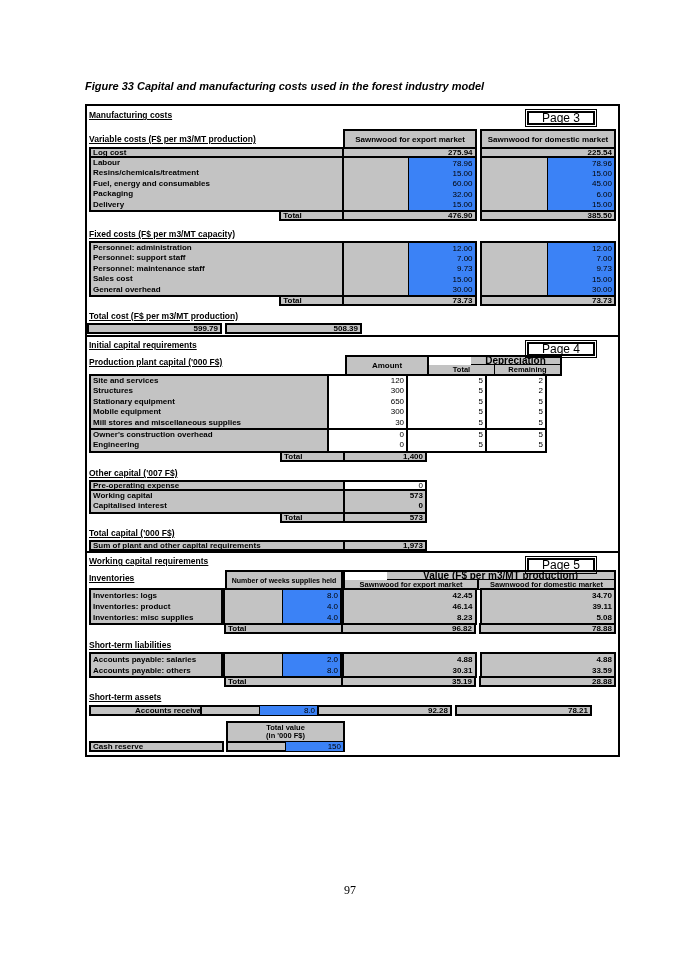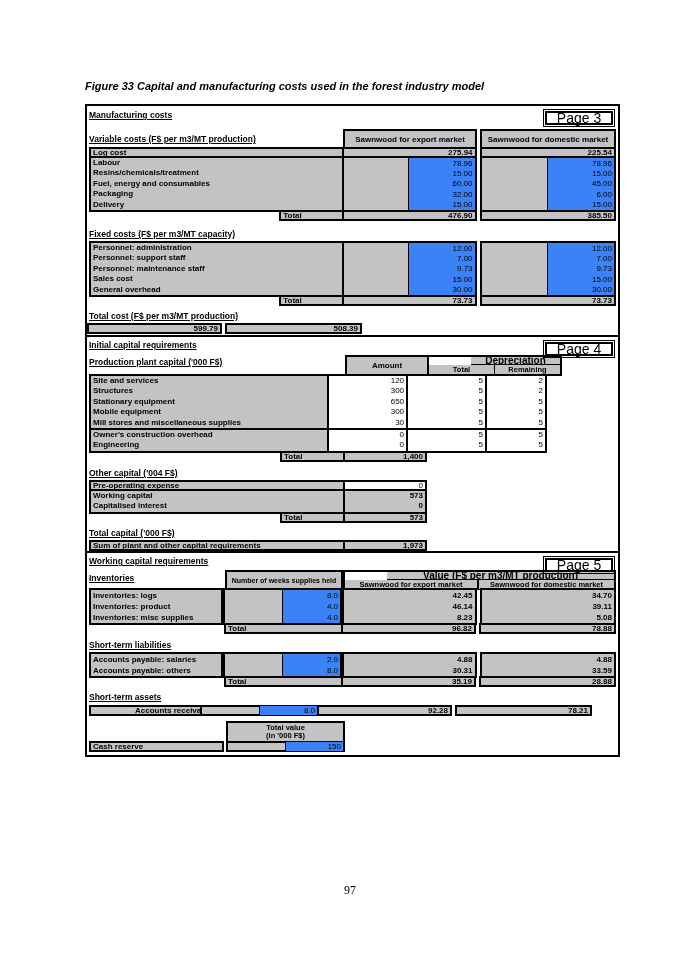--- a/index.html
+++ b/index.html
@@ -4,21 +4,21 @@
 <style>
   * { margin:0; padding:0; box-sizing:border-box; }
   html,body { background:#fff; }
   body { width:700px; height:960px; position:relative; font-family:"Liberation Sans", sans-serif; color:#000; }
   .fig-title { position:absolute; left:85px; top:80px; font-size:11px; font-weight:bold; font-style:italic; white-space:nowrap; }
   .figure { position:absolute; left:85px; top:104px; width:535px; }
   .sec { border:2px solid #000; position:relative; background:#fff; padding:0 2px; }
   .sec + .sec { margin-top:-2px; }
   .sec1 { height:233px; } .sec2 { height:218px; } .sec3 { height:206px; }
   .shead { font-size:8.5px; font-weight:bold; text-decoration:underline; line-height:10px; white-space:nowrap; }
-  .pageref { position:absolute; top:5px; right:5px; width:68px; height:14px; border:2px solid #000; outline:1px solid #000; outline-offset:1px; font-size:14px; line-height:10px; text-align:center; background:#fff; }
+  .pageref { position:absolute; top:5px; right:23px; width:68px; height:14px; border:2px solid #000; outline:1px solid #000; outline-offset:1px; font-size:12px; line-height:10px; text-align:center; background:#fff; }
   .g { background:#c3c3c3; }
   .row { display:flex; }
   .sr { display:flex; height:11px; }
   .bx { border:2px solid #000; display:flex; align-items:center; font-size:8px; }
   .lblc { padding-left:2px; font-weight:bold; white-space:nowrap; overflow:hidden; }
   .num { justify-content:flex-end; padding-right:2px; }
   .b { font-weight:bold; }
   .hc { justify-content:center; font-weight:bold; text-align:center; }
   .ml-2 { margin-left:-2px; }
   .ml2 { margin-left:2px; }
@@ -278,21 +278,21 @@
         <div class="nr">5</div>
       </div>
     </div>
 
     <div class="sr" style="margin-top:-2px;">
       <div class="sp191"></div>
       <div class="bx g w65 lblc">Total</div>
       <div class="bx g w67 num b ml-2">1,400</div>
     </div>
 
-    <div class="shead" style="margin-top:6px;">Other capital ('004 F$)</div>
+    <div class="shead" style="margin-top:6px;">Other capital ('007 F$)</div>
 
     <div class="sr" style="margin-top:2px;">
       <div class="bx g w256 lblc">Pre-operating expense</div>
       <div class="bx w67 num ml-2">0</div>
     </div>
 
     <div class="row" style="margin-top:-2px;">
       <div class="stack w256 g">
         <div class="lr">Working capital</div>
         <div class="lr">Capitalised interest</div>

